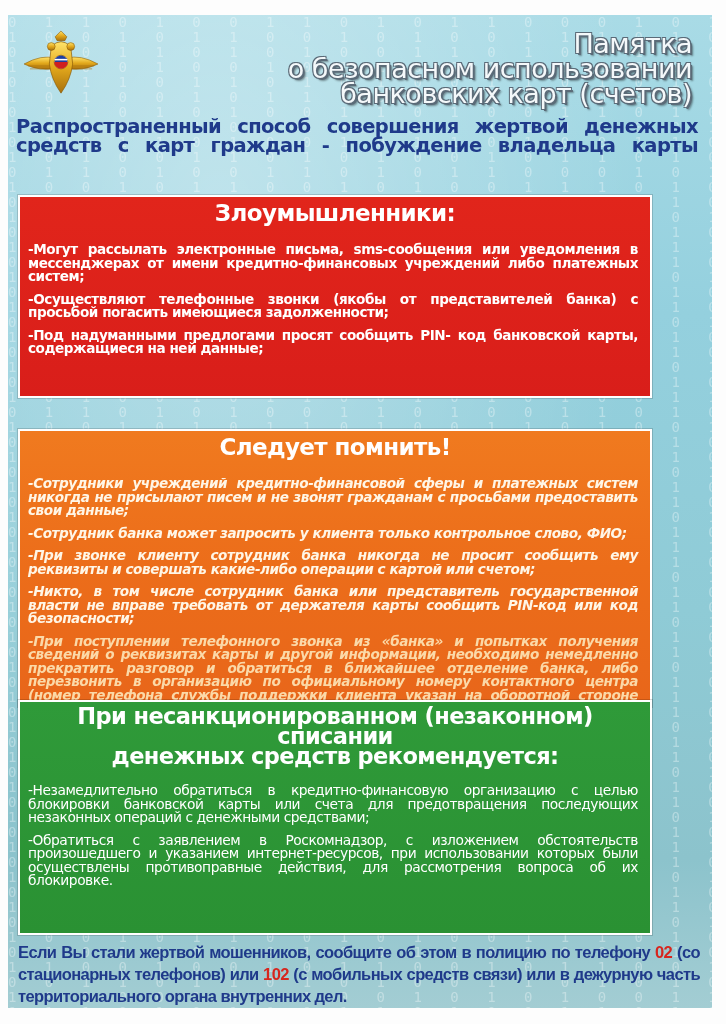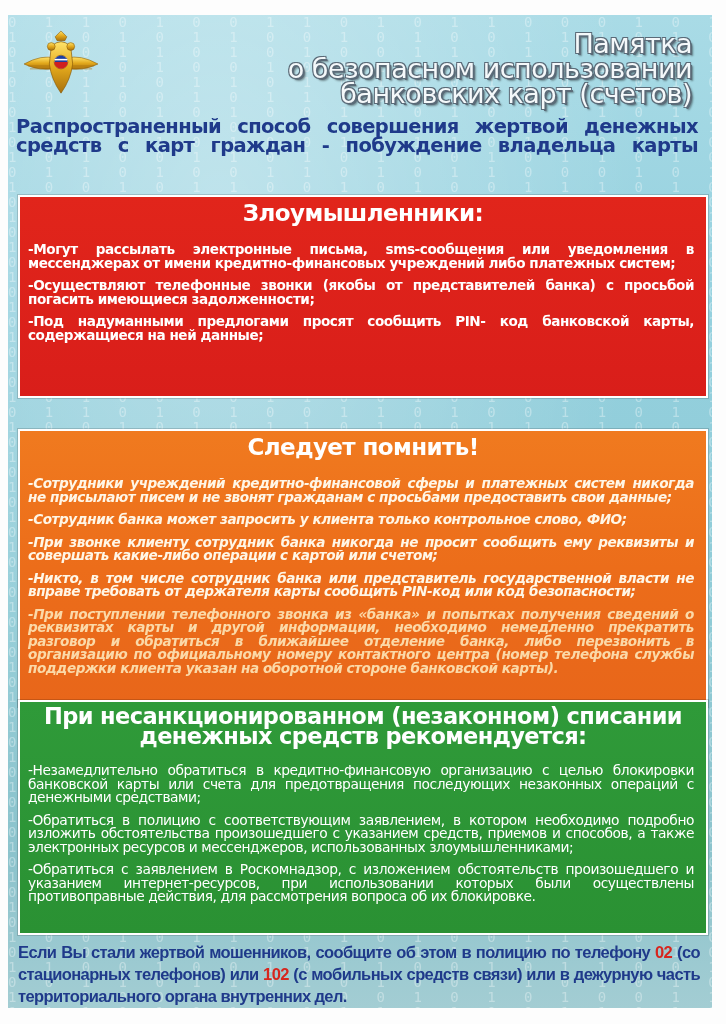--- a/index.html
+++ b/index.html
@@ -29,21 +29,21 @@
       letter-spacing: -0.5px;
     }
     .title div { margin: 0; }
     .intro {
       position: absolute; left: 8px; right: 14px; top: 102px;
       color: #1f3a8a; font-family: "DejaVu Sans", sans-serif; font-weight: bold; font-size: 19.5px; line-height: 19px;
       text-align: justify; text-align-last: justify; letter-spacing: -0.6px;
     }
     .intro div { text-align: justify; text-align-last: justify; }
     .box {
-      position: absolute; left: 10px; width: 690px; box-sizing: border-box;
+      position: absolute; left: 10px; width: 634px; box-sizing: border-box;
       border: 2px solid #ffffff; box-shadow: 0 0 0 1px rgba(0,0,0,0.15);
       color: #ffffff; font-family: "DejaVu Sans", sans-serif;
     }
     .box .head {
       text-align: center; font-weight: bold; font-size: 23px; line-height: 24px;
       letter-spacing: -0.6px; padding-top: 4px;
     }
     .box ul { list-style: none; margin: 0; padding: 0 12px 0 8px; }
     .box li {
       font-size: 13.6px; line-height: 13.5px; font-weight: bold; letter-spacing: -0.45px;
@@ -188,19 +188,18 @@
     </ul>
   </div>
 
   <div class="box green">
     <div class="head">
       <div>При несанкционированном (незаконном) списании</div>
       <div>денежных средств рекомендуется:</div>
     </div>
     <ul>
       <li>-Незамедлительно обратиться в кредитно-финансовую организацию с целью блокировки банковской карты или счета для предотвращения последующих незаконных операций с денежными средствами;</li>
-      <li>-Обратиться в полицию с соответствующим заявлением, в котором необходимо подробно изложить обстоятельства произошедшего с указанием средств, приемов и способов, а также электронных ресурсов и мессенджеров, использованных злоумышленниками;</li>
       <li>-Обратиться с заявлением в Роскомнадзор, с изложением обстоятельств произошедшего и указанием интернет-ресурсов, при использовании которых были осуществлены противоправные действия, для рассмотрения вопроса об их блокировке.</li>
     </ul>
   </div>
 
   <div class="footer"><span>Если Вы стали жертвой мошенников, сообщите об этом  в полицию по телефону </span><span class="red-num">02</span><span> (со стационарных телефонов) или </span><span class="red-num">102</span><span> (с мобильных средств связи) или в дежурную часть территориального органа внутренних дел.</span></div>
 </div>
 
 </body></html>

